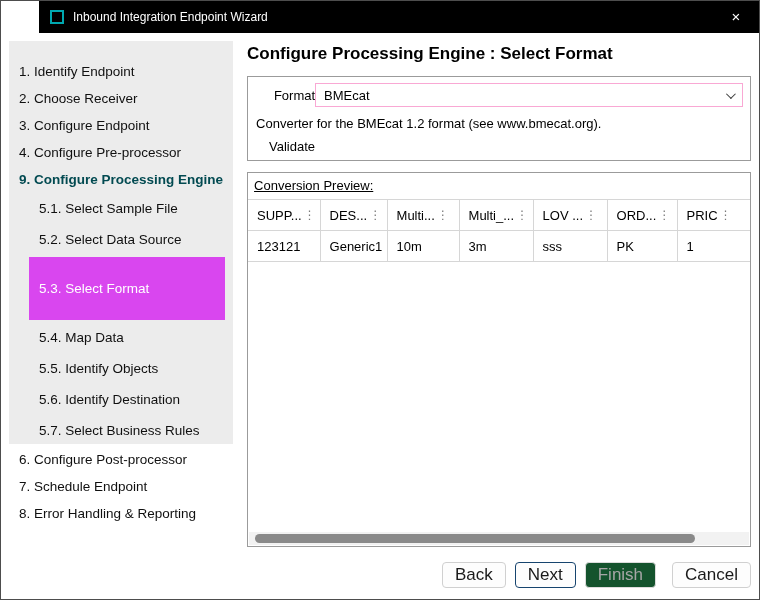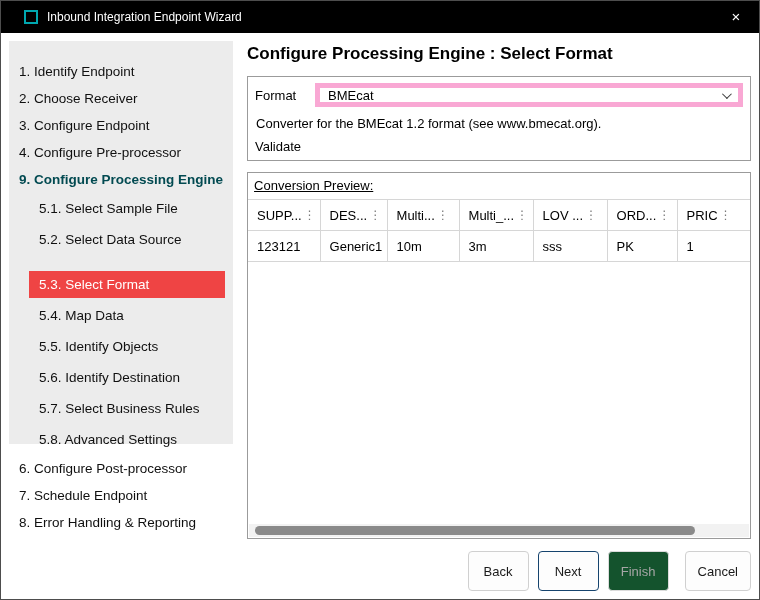--- a/index.html
+++ b/index.html
@@ -15,21 +15,22 @@
     background: #fff;
     display: flex; flex-direction: column;
     overflow: hidden;
   }
   
   .titlebar {
     flex: 0 0 32px;
     background: #000;
     color: #fff;
     display: flex; align-items: center;
-    padding-left: 23px;
+    padding-left: 11px;
+    margin-left: 38px;
   }
   .app-icon {
     width: 14px; height: 14px;
     border: 2px solid #00a8b0;
     margin-right: 9px;
   }
   .titlebar .title { font-size: 12px; }
   .close-btn {
     margin-left: auto;
     width: 46px; height: 32px;
@@ -47,34 +48,34 @@
     height: 403px;
   }
   .step {
     font-size: 13.5px; color: #101010;
     padding: 6px 10px;
     white-space: nowrap; cursor: default;
   }
   .step.parent { font-weight: bold; color: #024a51; }
   .step.sub { margin-left: 20px; padding: 8px 10px; }
   .step.selected {
-    background: #ef4444; color: #fff;
-    margin: 16px 8px 2px 20px;
-    padding: 6px 10px;
+    background: #d946ef; color: #fff;
+    margin: 2px 8px 2px 20px;
+    padding: 24px 10px;
   }
   
   .main { flex: 1; display: flex; flex-direction: column; padding-left: 14px; min-width: 0; }
   .page-title { font-size: 17px; font-weight: bold; color: #000; margin: 3px 0 12px; }
   .panel { border: 1px solid #9b9b9b; background: #fff; }
   .format-panel { padding: 6px 7px; }
-  .frow { display: flex; align-items: center; }
+  .frow { display: flex; align-items: center; text-align: right; }
   .frow label { flex: 0 0 60px; font-size: 13px; }
   .combobox {
     flex: 1; height: 24px;
-    border: 5px solid #f9a8d4; background: #fff;
+    border: 1px solid #f9a8d4; background: #fff;
     display: flex; align-items: center; justify-content: space-between;
     padding: 0 9px 0 8px; font-size: 13px;
   }
   .chevron {
     width: 7px; height: 7px;
     border-right: 1.6px solid #3c3c3c;
     border-bottom: 1.6px solid #3c3c3c;
     transform: rotate(45deg) translateY(-2px);
   }
   .desc { font-size: 13px; padding: 9px 1px 8px; }
@@ -106,24 +107,24 @@
     height: 9px; width: 88%;
     background: #8a8a8a; border-radius: 5px;
   }
   
   .footer {
     flex: 0 0 44px;
     display: flex; align-items: center; justify-content: flex-end;
     gap: 9px; padding-top: 12px;
   }
   .btn {
-    min-width: 61px; height: 40px;
+    min-width: 61px; height: 26px;
     background: #fdfdfd;
     border: 1px solid #d0d0d0; border-radius: 4px;
-    font-size: 13px; font-family: inherit; color: #1a1a1a;
+    font-size: 17px; font-family: inherit; color: #1a1a1a;
     padding: 0 12px; cursor: default;
   }
   .btn.default { border: 1.6px solid #16446e; }
   .btn.disabled { color: #a6a6a6; background: #14532d; border-color: #dcdcdc; }
   .btn.cancel { margin-left: 7px; }
 </style>
 </head>
 <body>
 
 <div class="window">
@@ -144,21 +145,20 @@
       <div class="step">3. Configure Endpoint</div>
       <div class="step">4. Configure Pre-processor</div>
       <div class="step parent">9. Configure Processing Engine</div>
       <div class="step sub">5.1. Select Sample File</div>
       <div class="step sub">5.2. Select Data Source</div>
       <div class="step sub selected">5.3. Select Format</div>
       <div class="step sub">5.4. Map Data</div>
       <div class="step sub">5.5. Identify Objects</div>
       <div class="step sub">5.6. Identify Destination</div>
       <div class="step sub">5.7. Select Business Rules</div>
-      <div class="step sub">5.8. Advanced Settings</div>
       <div class="step">6. Configure Post-processor</div>
       <div class="step">7. Schedule Endpoint</div>
       <div class="step">8. Error Handling &amp; Reporting</div>
     </div>
 
     <div class="main">
       <div class="page-title">Configure Processing Engine : Select Format</div>
 
       <div class="panel format-panel">
         <div class="frow">

